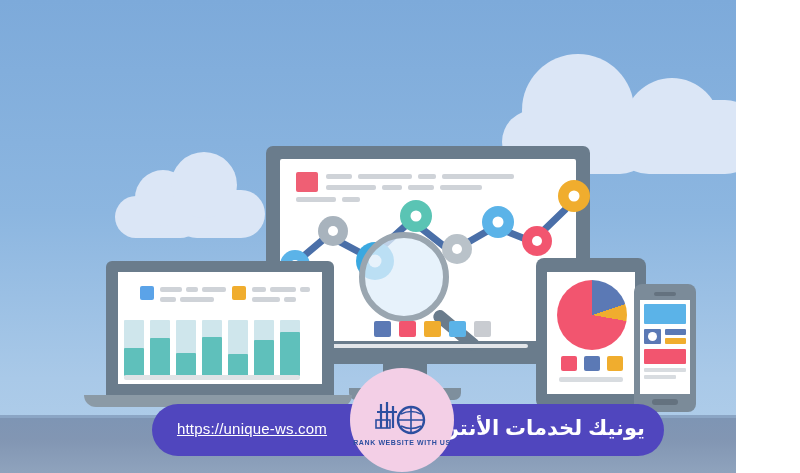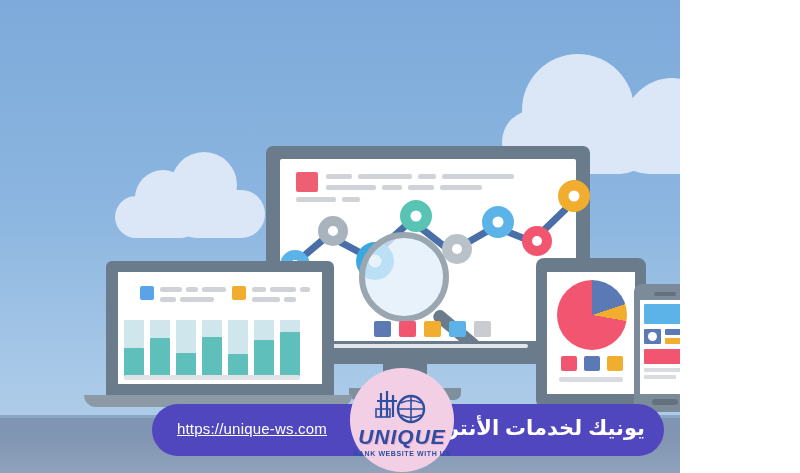--- a/index.html
+++ b/index.html
@@ -1,20 +1,20 @@
 <!DOCTYPE html>
 <html><head>
 <meta charset="utf-8">
 <style>
   html,body{margin:0;padding:0;background:#ffffff;}
   body{font-family:"Liberation Sans","DejaVu Sans",sans-serif;}
 
   #scene{
     position:relative;
-    width:680px;height:473px;
+    width:736px;height:473px;
     overflow:hidden;
     background:linear-gradient(180deg,#7daada 0%, #8cb6e0 45%, #a9c9e8 80%, #b3cfea 100%);
   }
 
   
   .cloud{position:absolute;background:#dbe6f6;border-radius:50%;}
   .cloud-group{position:absolute;}
 
   
   #floor{
@@ -311,17 +311,16 @@
     <div id="logo-mark">
       <svg width="58" height="38" viewBox="0 0 58 38" aria-hidden="true">
         <circle cx="38" cy="22" r="13" fill="none" stroke="#2d4fa0" stroke-width="2.4"></circle>
         <path d="M25 22 H51 M38 9 V35" stroke="#2d4fa0" stroke-width="1.6"></path>
         <path d="M28 16 Q38 11 48 16 M28 28 Q38 33 48 28" stroke="#2d4fa0" stroke-width="1.4" fill="none"></path>
         <path d="M8 6 L8 30 M14 4 L14 30 M20 8 L20 30" stroke="#2d4fa0" stroke-width="2.2"></path>
         <path d="M4 14 H24" stroke="#2d4fa0" stroke-width="2"></path>
         <rect x="3" y="22" width="14" height="8" fill="none" stroke="#2d4fa0" stroke-width="1.6"></rect>
       </svg>
     </div>
-    <div id="logo-word">UNIQUE</div>
     <div id="logo-tag">RANK WEBSITE WITH US</div>
   </div>
 
 </div>
 
 </body></html>

